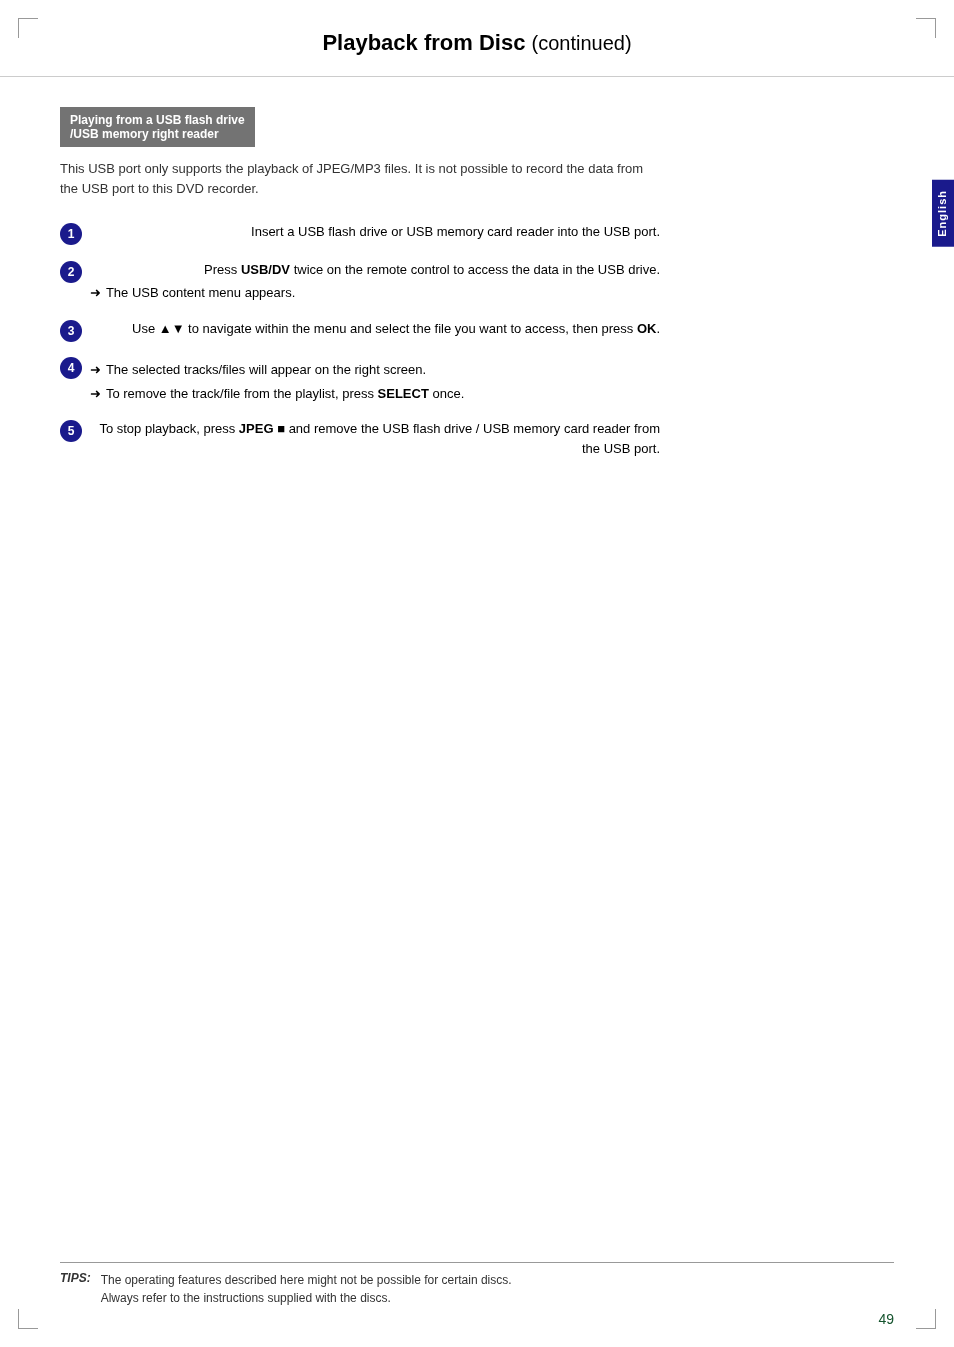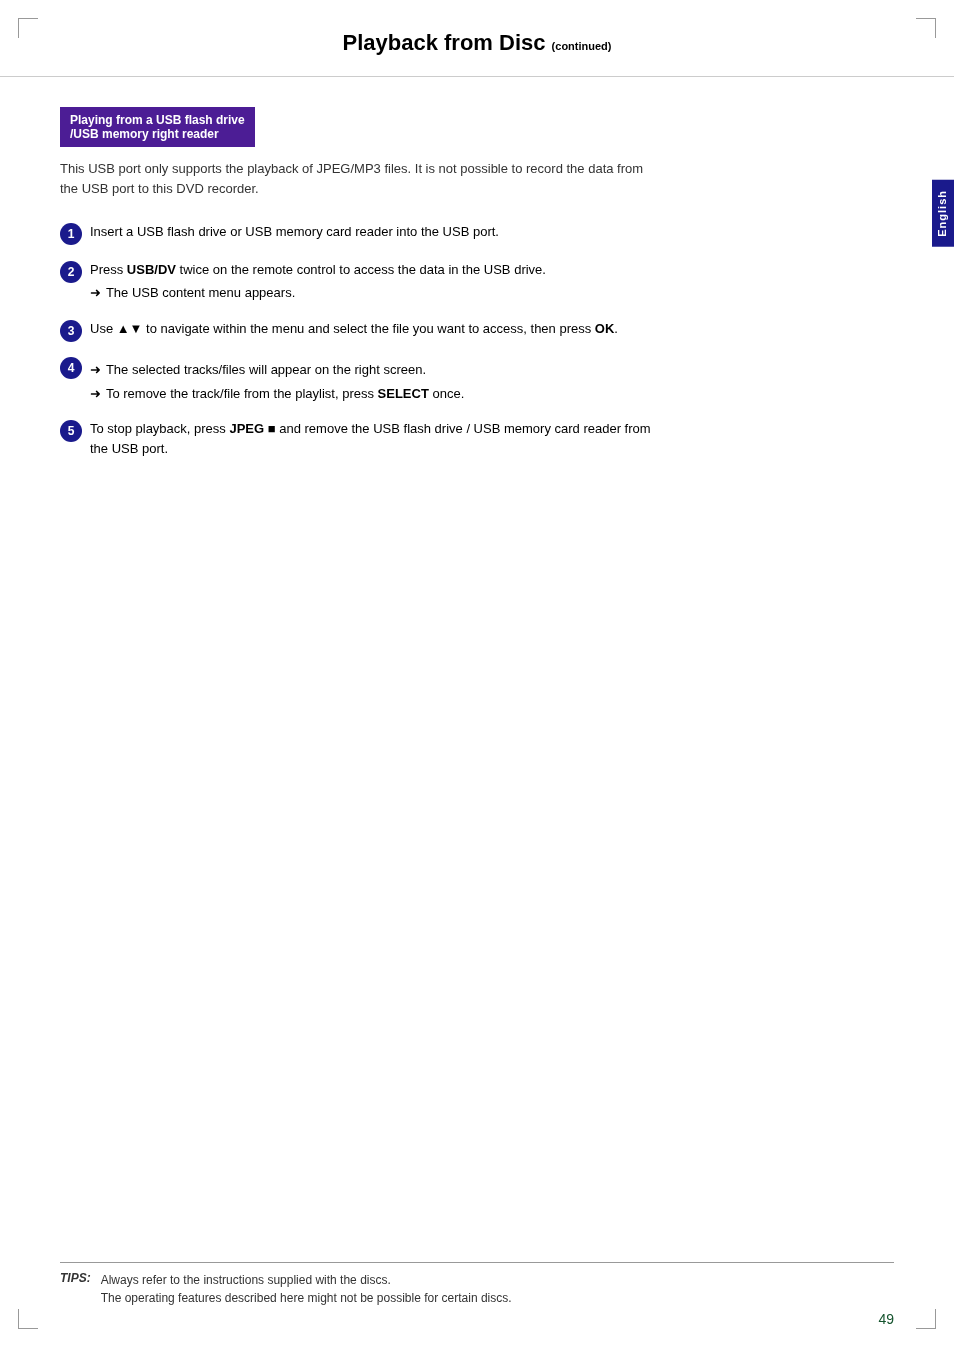--- a/index.html
+++ b/index.html
@@ -48,33 +48,33 @@
       text-align: center;
       padding: 30px 60px 20px 60px;
       border-bottom: 1px solid #ccc;
       margin-bottom: 20px;
     }
     .page-title {
       font-size: 22px;
       font-weight: bold;
     }
     .page-title-continued {
-      font-size: 11px;
-      font-weight: bold;
+      font-size: 20px;
+      font-weight: normal;
     }
 
     
     .main-content {
       padding: 10px 60px 10px 60px;
       max-width: 720px;
     }
 
     
     .section-header-box {
-      background: #4c1d95;
+      background: #737373;
       color: white;
       font-size: 12px;
       font-weight: bold;
       padding: 6px 10px;
       display: inline-block;
       margin-bottom: 12px;
     }
 
     
     .intro-text {
@@ -109,20 +109,21 @@
       justify-content: center;
       margin-right: 8px;
       margin-top: 1px;
       flex-shrink: 0;
     }
     .step-content {
       flex: 1;
     }
     .step-content p {
       margin: 0 0 4px 0;
+      text-align: right;
     }
     .arrow-note {
       display: flex;
       align-items: flex-start;
       margin-top: 4px;
       margin-bottom: 2px;
     }
     .arrow-symbol {
       margin-right: 5px;
       font-size: 13px;
@@ -237,18 +238,18 @@
         <p>To stop playback, press <strong>JPEG ■</strong> and remove the USB flash drive / USB memory card reader from the USB port.</p>
       </div>
     </li>
 
   </ul>
 </div>
 
 <div class="page-footer">
   <span class="tips-label">TIPS:</span>
   <div class="tips-text">
+    <div>The operating features described here might not be possible for certain discs.</div>
     <div>Always refer to the instructions supplied with the discs.</div>
-    <div>The operating features described here might not be possible for certain discs.</div>
   </div>
 </div>
 
 <div class="page-number">49</div>
 
 </body></html>

